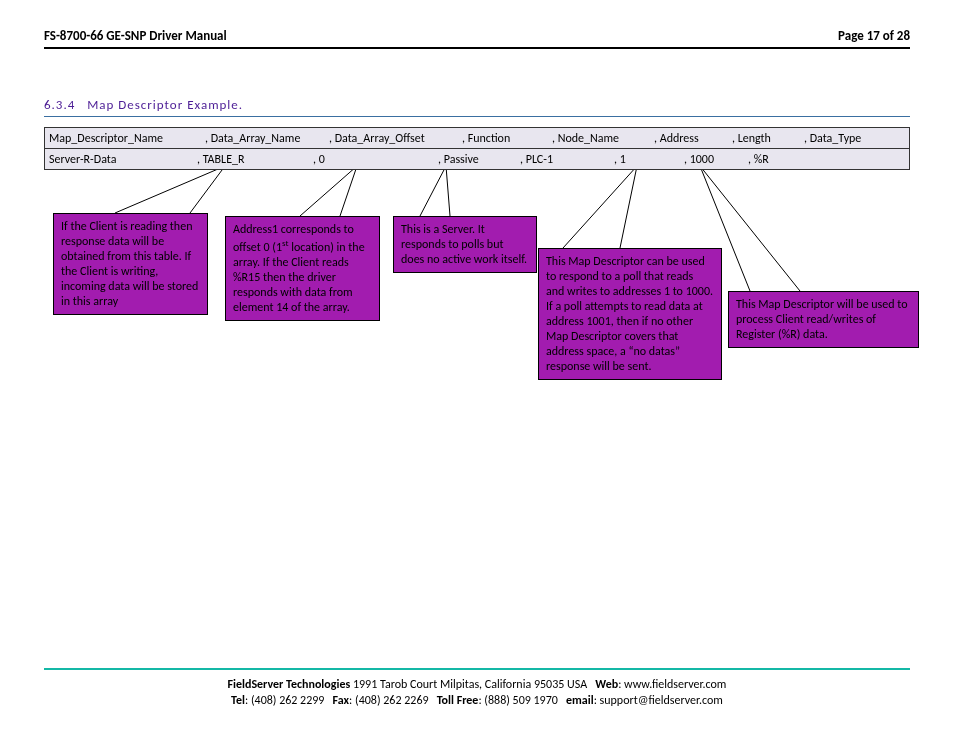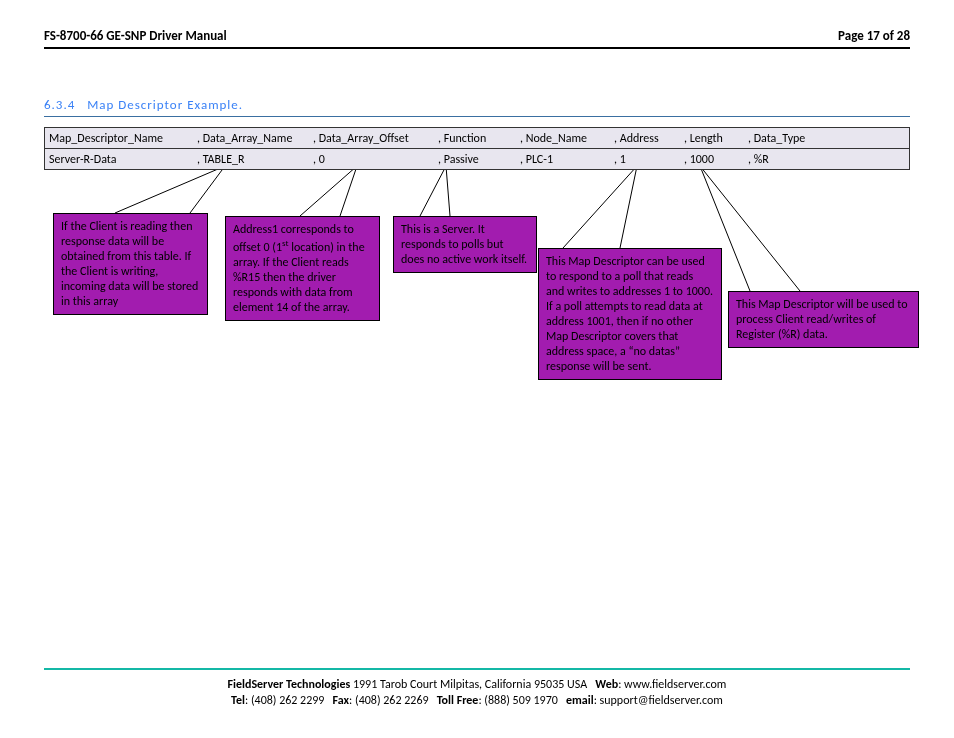--- a/index.html
+++ b/index.html
@@ -28,21 +28,21 @@
   }
   .rule-thick {
     border-bottom: 2px solid #000;
     margin-top: 2px;
   }
   .sect {
     margin-top: 48px;
   }
   .sect-title {
     font-size: 13px;
-    color: #3b82f6;
+    color: #4c1d95;
     letter-spacing: 1px;
     padding-bottom: 2px;
   }
   .sect-num {
     font-weight: 400;
   }
   .sect-name { }
   .sect-underline {
     border-bottom: 1.5px solid #3a6fa1;
     margin-top: 2px;
@@ -51,20 +51,21 @@
     margin-top: 10px;
     border: 1px solid #333;
     background: #e8e6ef;
     font-size: 12px;
   }
   .tbl-row {
     display: flex;
   }
   .tbl-row:first-child {
     border-bottom: 1px solid #333;
+    gap: 8px;
   }
   .tbl-cell {
     padding: 3px 4px 3px 4px;
     white-space: nowrap;
   }
   
   .c0 { width: 140px; }
   .c1 { width: 108px; }
   .c2 { width: 117px; }
   .c3 { width: 74px; }

